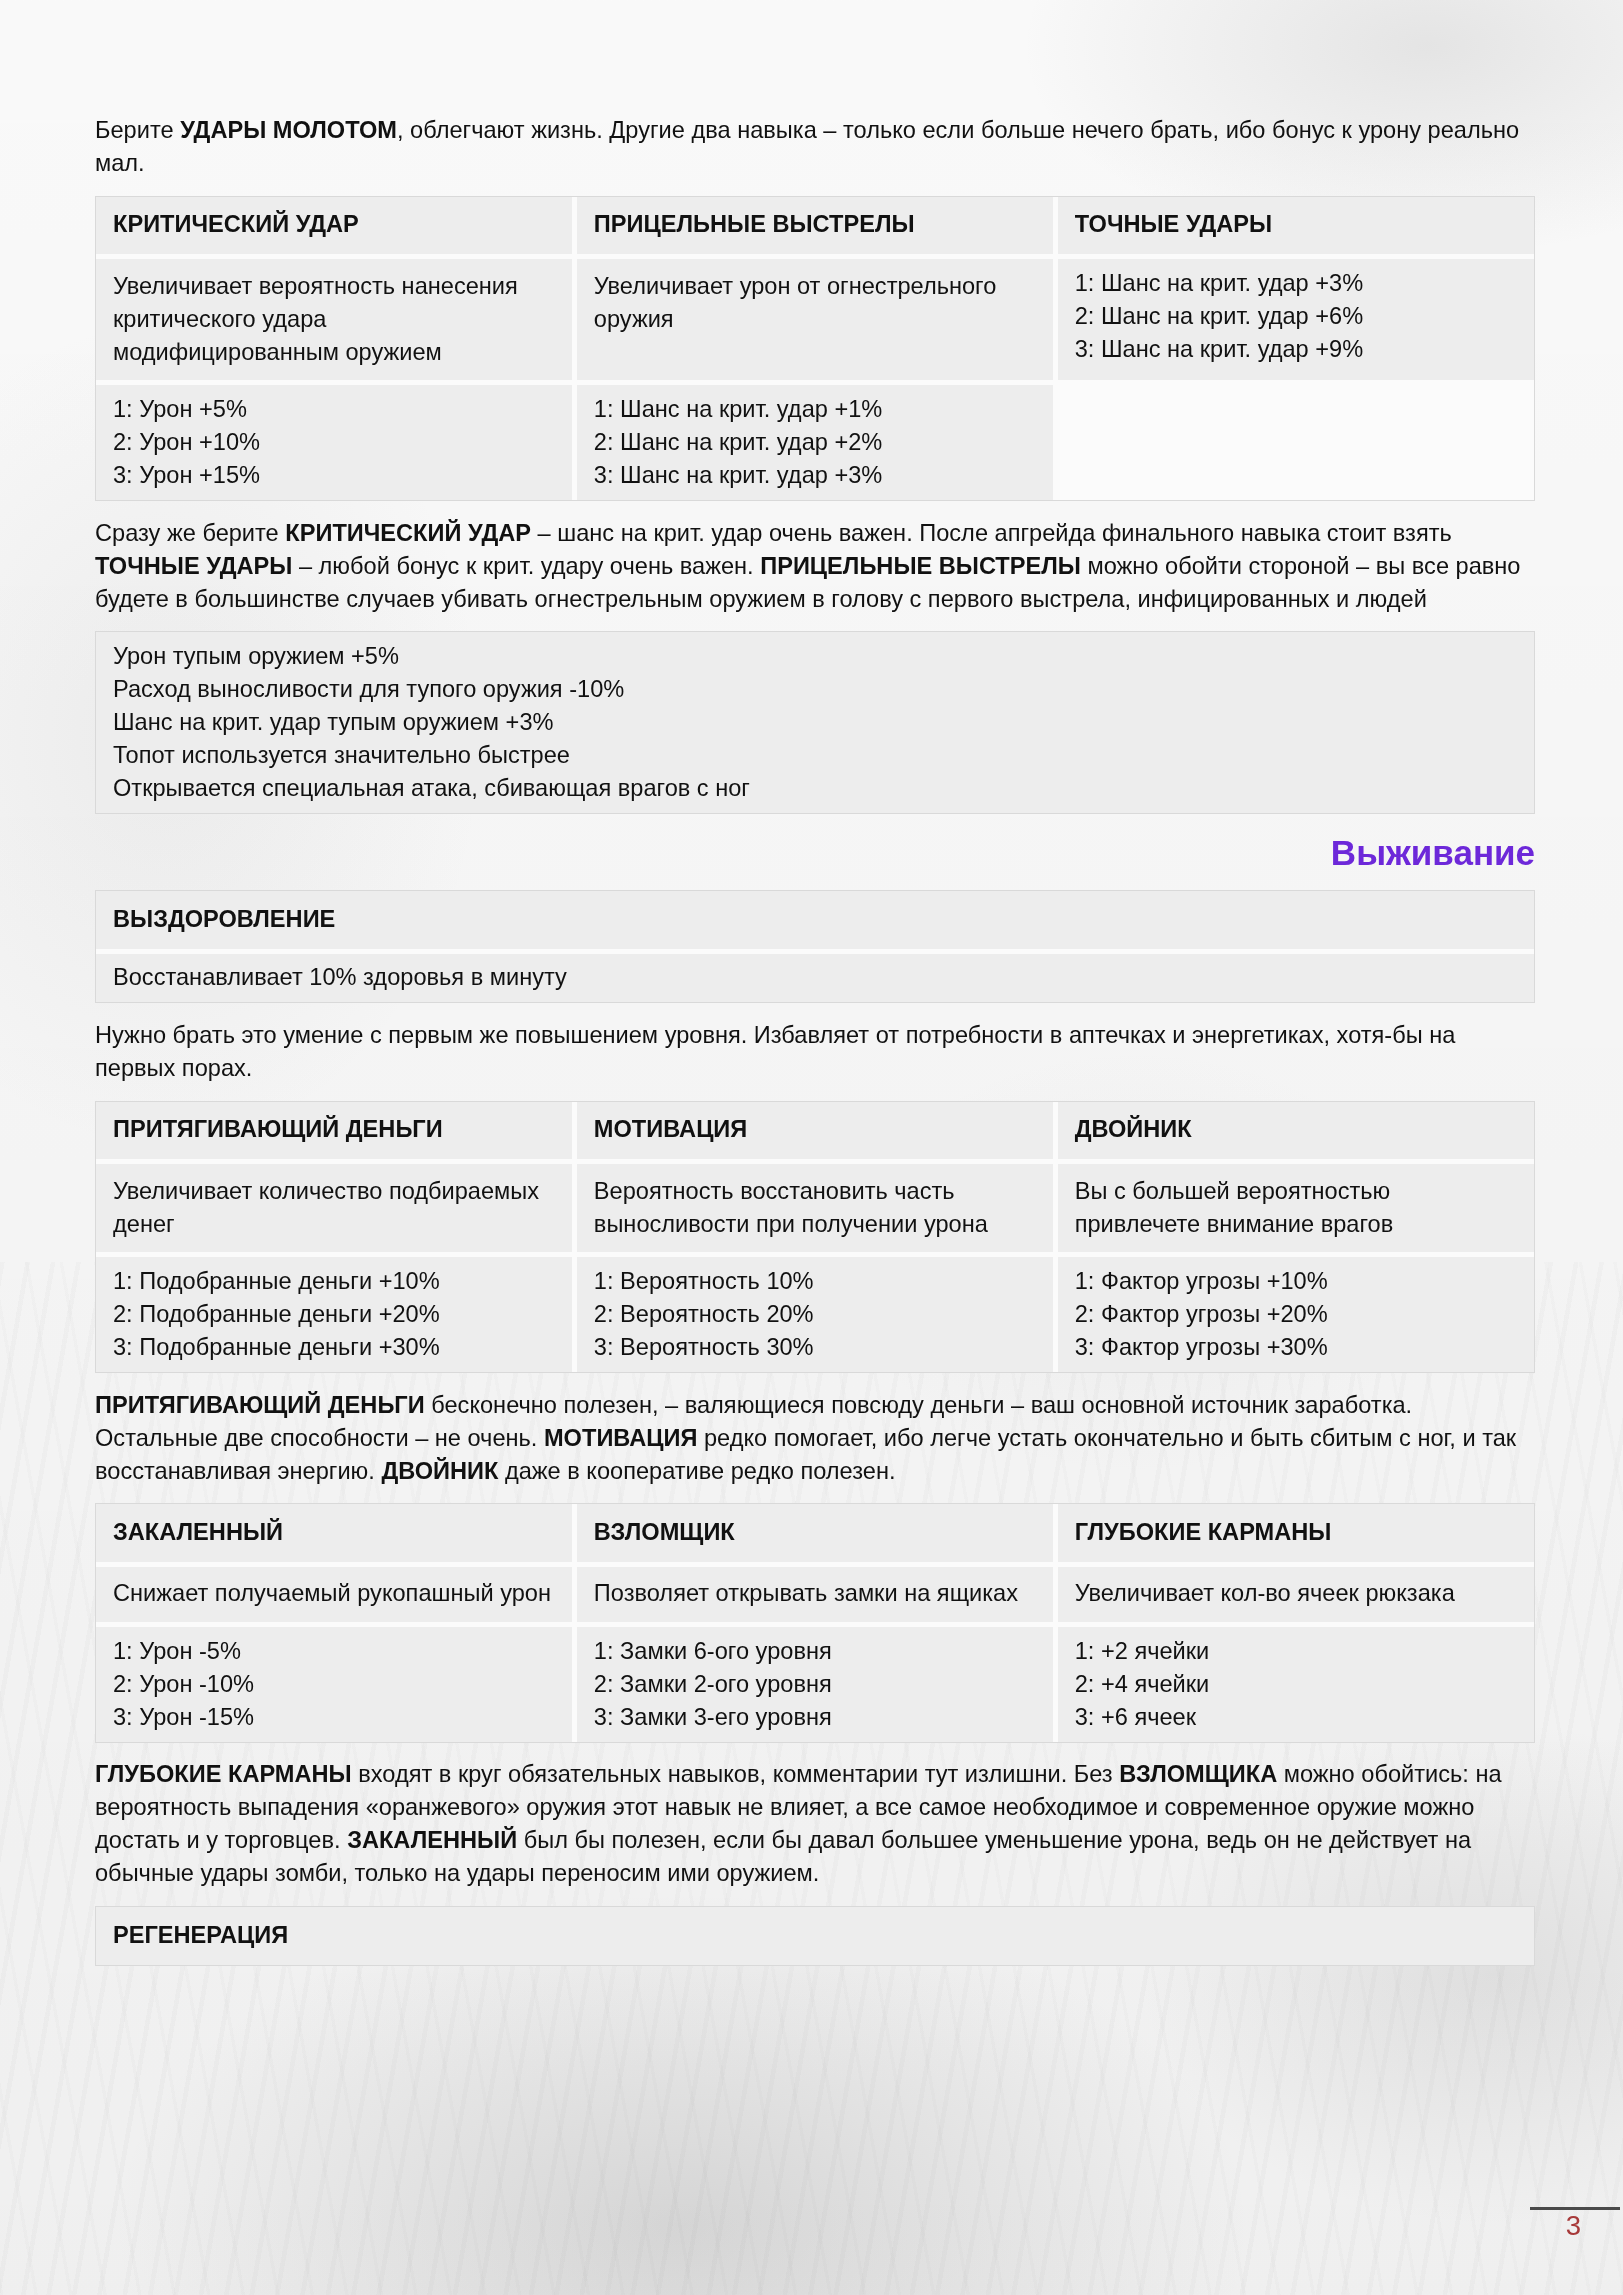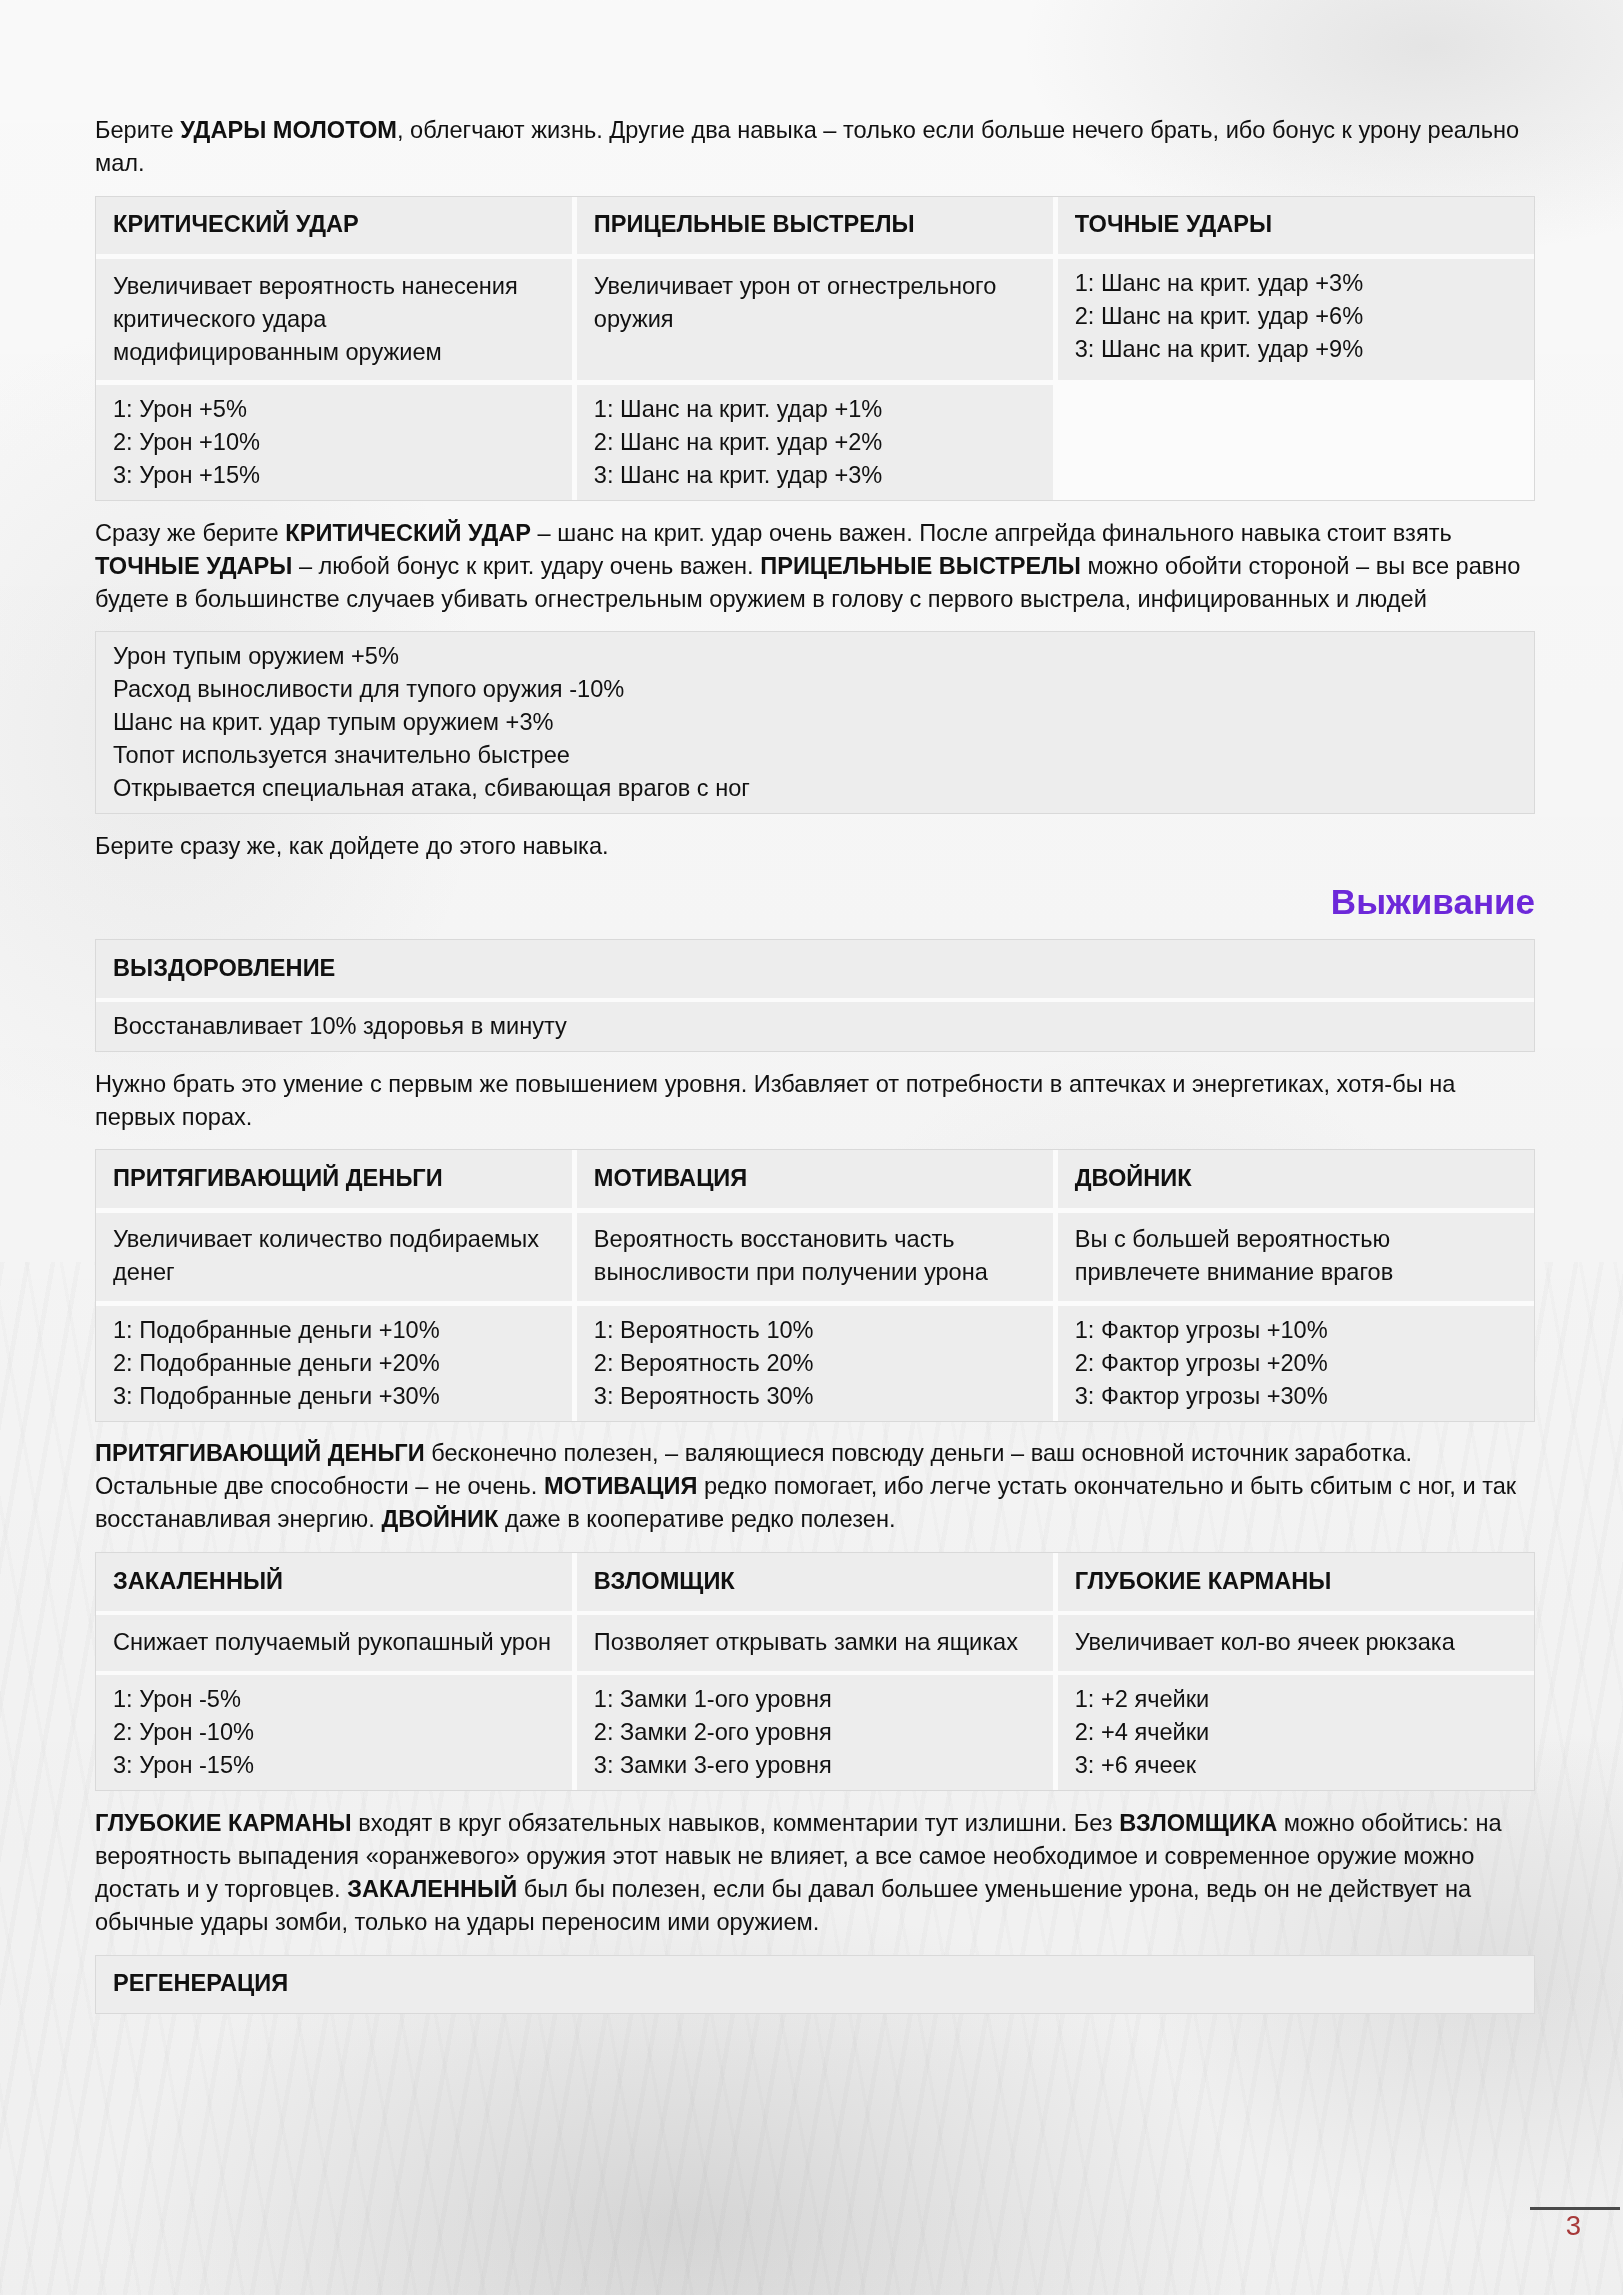--- a/index.html
+++ b/index.html
@@ -108,21 +108,20 @@
     <section class="skill-table one">
       <div class="cell listbody">
         <div class="lvl">Урон тупым оружием +5%</div>
         <div class="lvl">Расход выносливости для тупого оружия -10%</div>
         <div class="lvl">Шанс на крит. удар тупым оружием +3%</div>
         <div class="lvl">Топот используется значительно быстрее</div>
         <div class="lvl">Открывается специальная атака, сбивающая врагов с ног</div>
       </div>
     </section>
 
-    <p><span>Берите сразу же, как дойдете до этого навыка.</span></p>
 
     <h1 class="section-heading">Выживание</h1>
 
     <section class="skill-table one">
       <div class="cell head">ВЫЗДОРОВЛЕНИЕ</div>
       <div class="cell listbody">
         <div class="lvl">Восстанавливает 10% здоровья в минуту</div>
       </div>
     </section>
 
@@ -164,21 +163,21 @@
       <div class="cell desc">Снижает получаемый рукопашный урон</div>
       <div class="cell desc">Позволяет открывать замки на ящиках</div>
       <div class="cell desc">Увеличивает кол-во ячеек рюкзака</div>
 
       <div class="cell levels">
         <div class="lvl">1: Урон -5%</div>
         <div class="lvl">2: Урон -10%</div>
         <div class="lvl">3: Урон -15%</div>
       </div>
       <div class="cell levels">
-        <div class="lvl">1: Замки 1-ого уровня</div>
+        <div class="lvl">1: Замки 6-ого уровня</div>
         <div class="lvl">2: Замки 2-ого уровня</div>
         <div class="lvl">3: Замки 3-его уровня</div>
       </div>
       <div class="cell levels">
         <div class="lvl">1: +2 ячейки</div>
         <div class="lvl">2: +4 ячейки</div>
         <div class="lvl">3: +6 ячеек</div>
       </div>
     </section>
 

